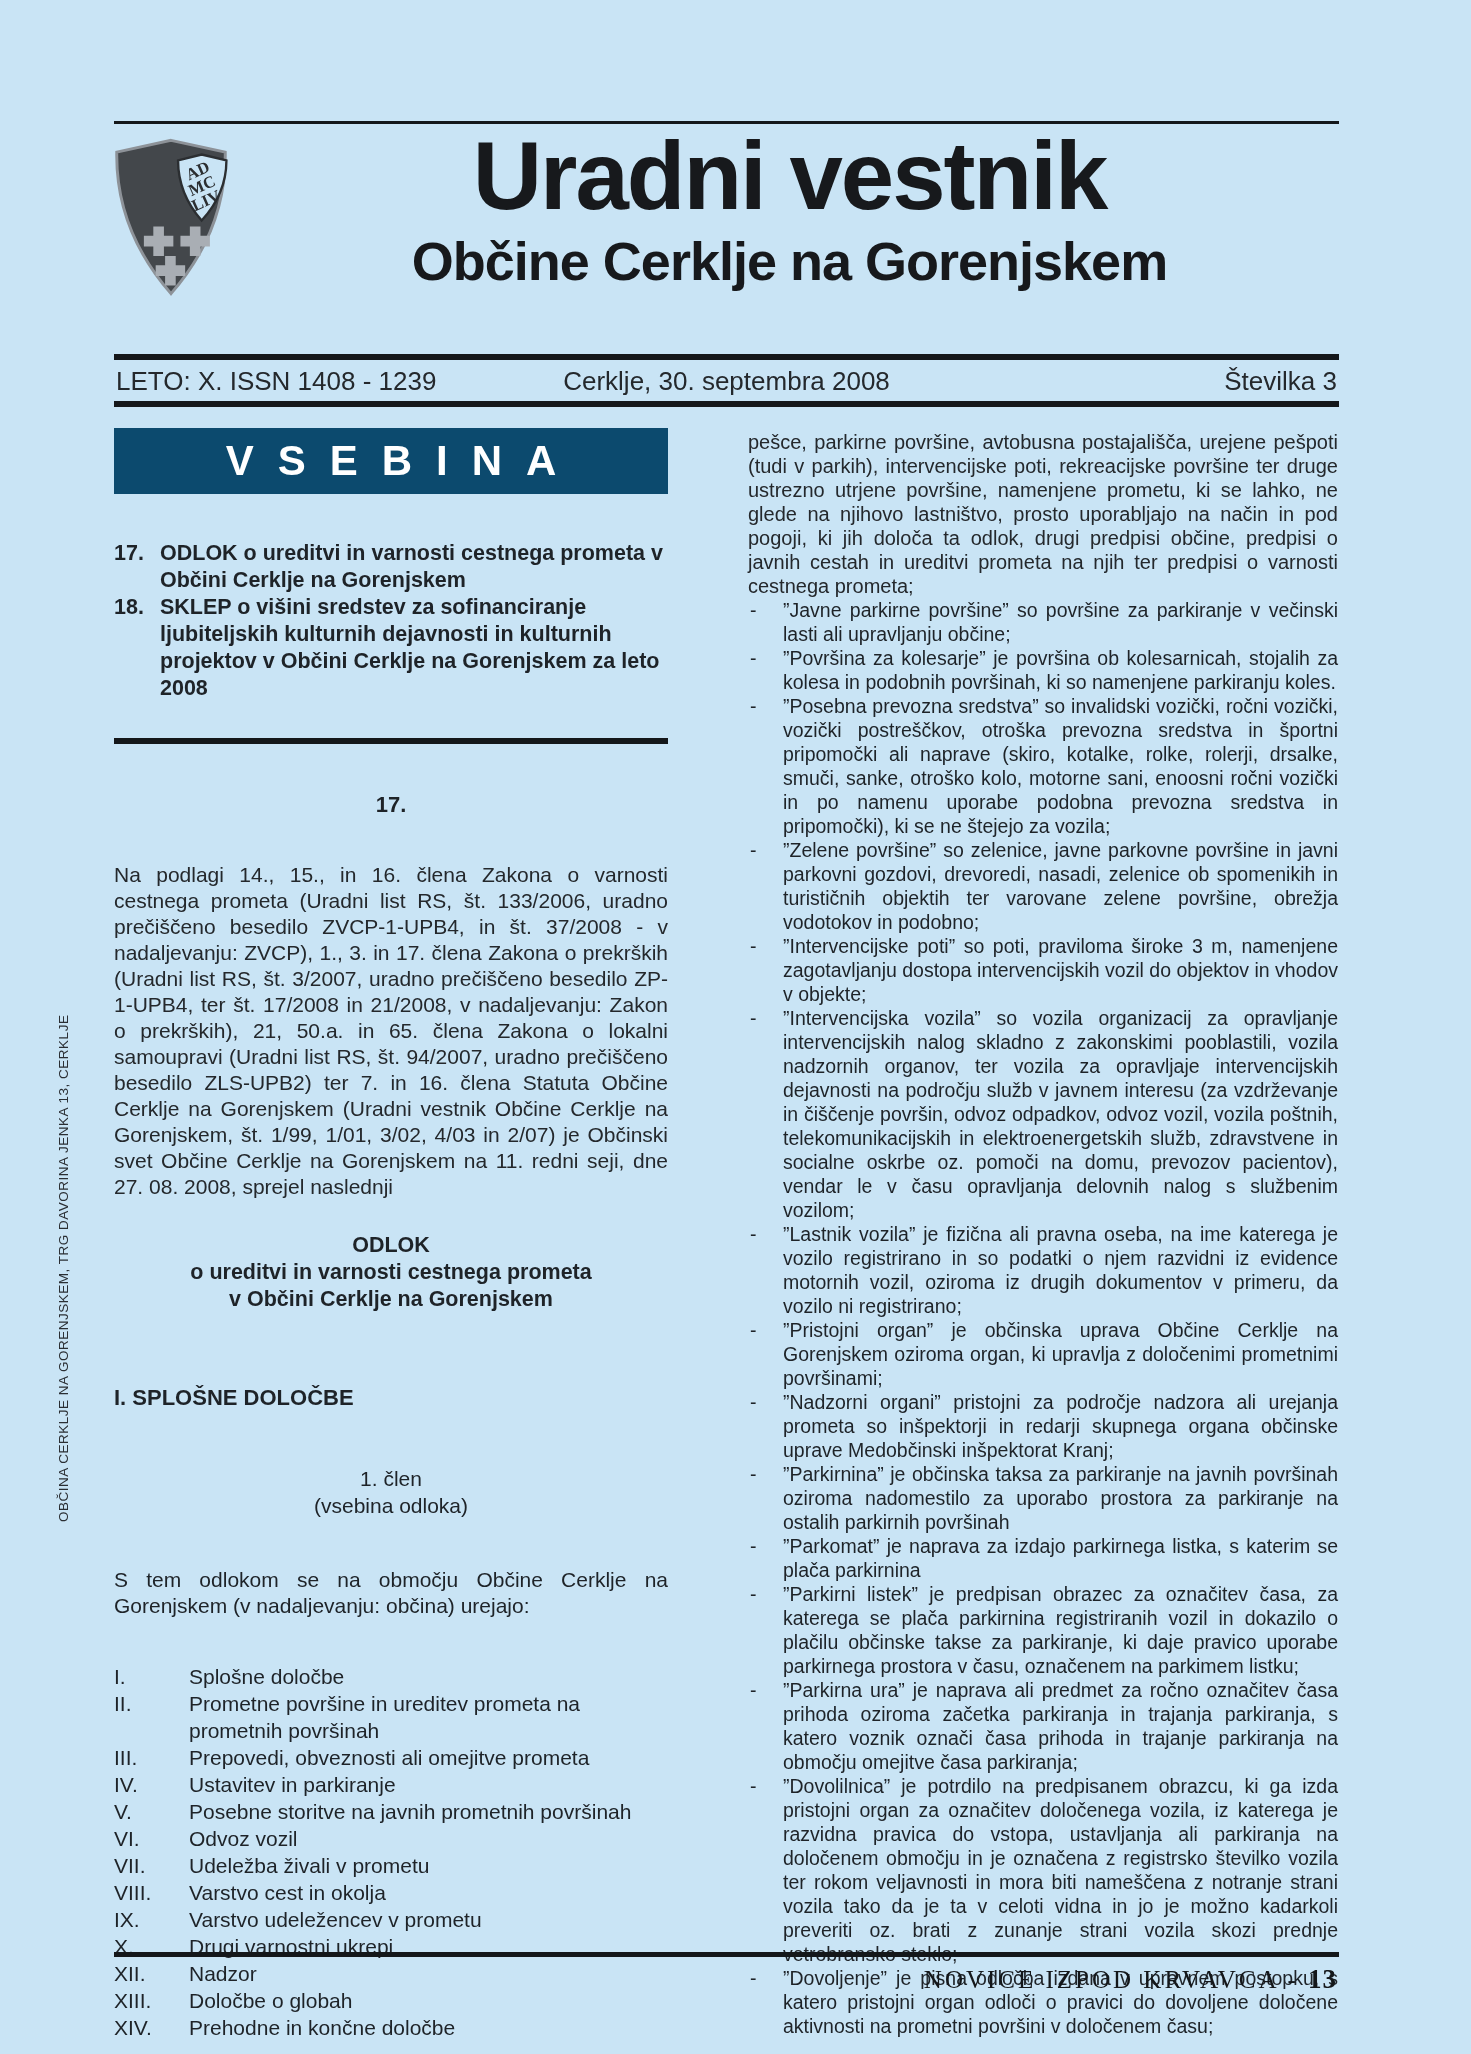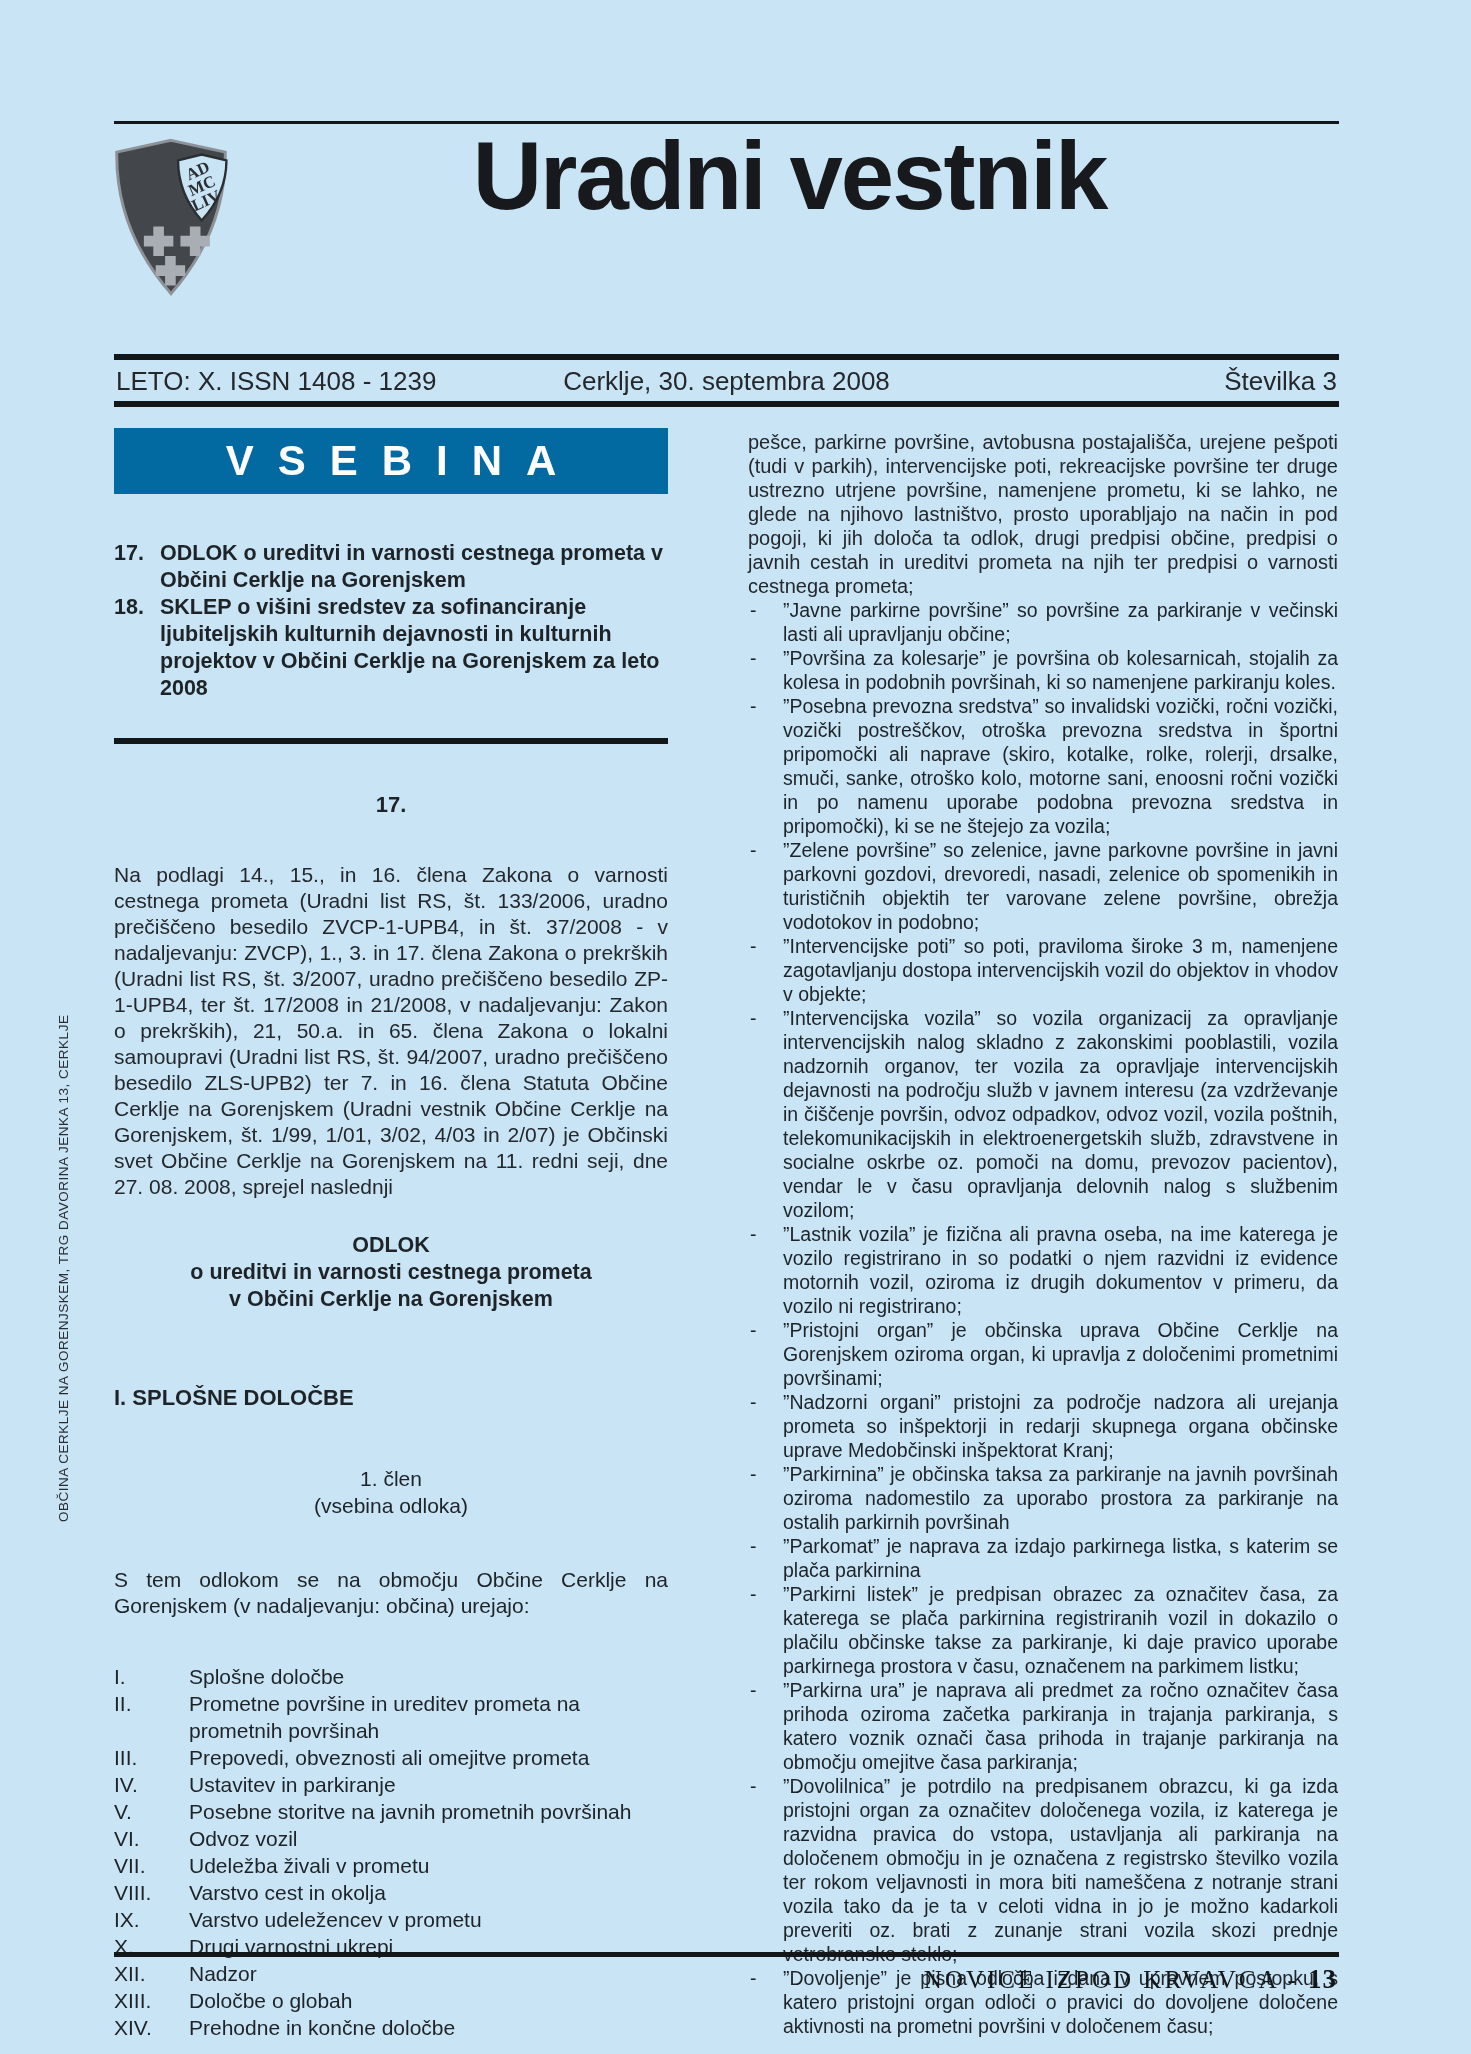--- a/index.html
+++ b/index.html
@@ -28,21 +28,21 @@
   .meta-row{position:absolute;left:114px;right:132px;top:366px;height:30px;font-size:26px;color:#24282c;}
   .meta-left{position:absolute;left:2px;top:0;}
   .meta-center{position:absolute;left:0;right:0;top:0;text-align:center;}
   .meta-right{position:absolute;right:2px;top:0;}
 
   
   .col-left{position:absolute;left:114px;top:428px;width:554px;}
   .col-right{position:absolute;left:748px;top:430px;width:590px;}
 
   .vsebina-bar{
-    height:66px;line-height:66px;background:#0369a1;color:#ffffff;
+    height:66px;line-height:66px;background:#0c4a6e;color:#ffffff;
     text-align:center;font-weight:bold;font-size:42px;
     letter-spacing:24px;padding-left:24px;box-sizing:border-box;
   }
   .toc{margin-top:46px;font-weight:bold;font-size:21.5px;line-height:27px;}
   .toc-item{display:flex;}
   .toc-num{width:46px;flex:0 0 46px;}
   .toc-text{flex:1;}
 
   .divider-left{margin-top:36px;height:6px;background:#14171a;}
 
@@ -97,20 +97,21 @@
     <g fill="#a9aeb4">
       <path d="M27 83 h8 v-8 h9 v8 h8 v9 h-8 v8 h-9 v-8 h-8 Z"></path>
       <path d="M58 83 h8 v-8 h9 v8 h8 v9 h-8 v8 h-9 v-8 h-8 Z"></path>
       <path d="M37 108 h8 v-8 h9 v8 h8 v9 h-8 v8 h-9 v-8 h-8 Z"></path>
     </g>
   </svg>
 </div>
 
 <div class="masthead">
   <div class="mast-title">Uradni vestnik</div>
+  <div class="mast-subtitle">Občine Cerklje na Gorenjskem</div>
 </div>
 
 <div class="rule rule-mid1"></div>
 <div class="meta-row">
   <span class="meta-left">LETO: X. ISSN 1408 - 1239</span>
   <span class="meta-center">Cerklje, 30. septembra 2008</span>
   <span class="meta-right">Številka 3</span>
 </div>
 <div class="rule rule-mid2"></div>
 

